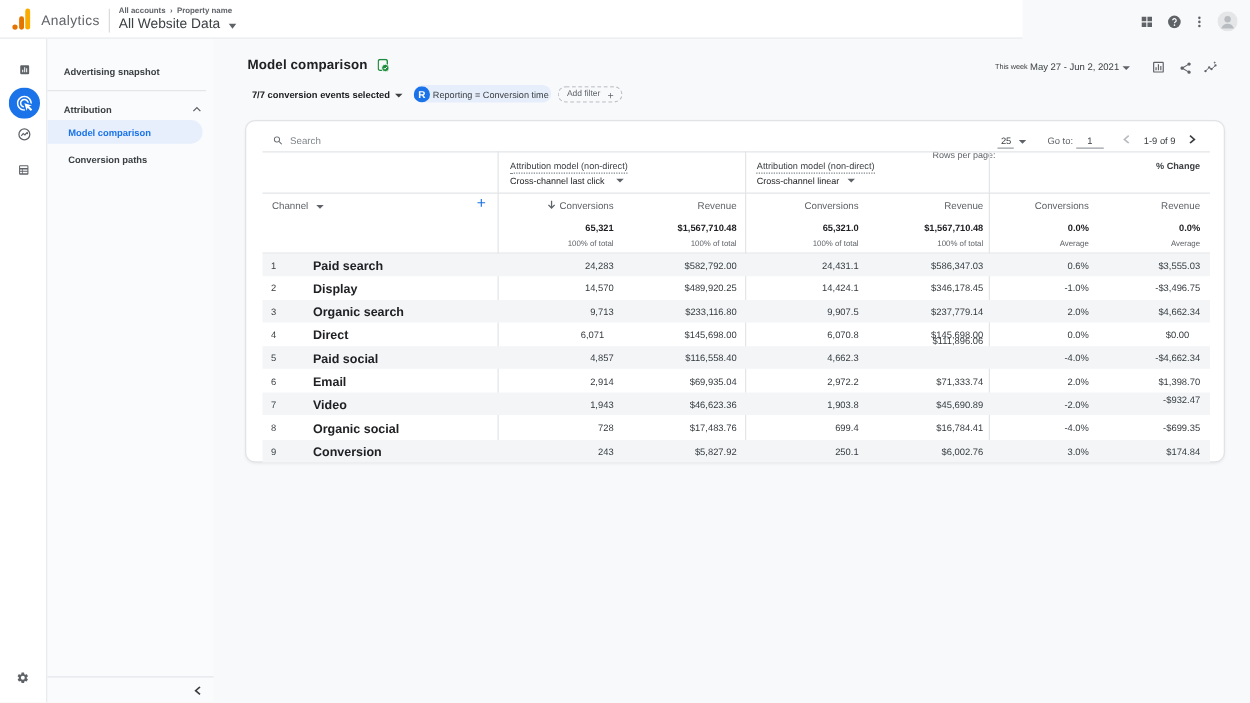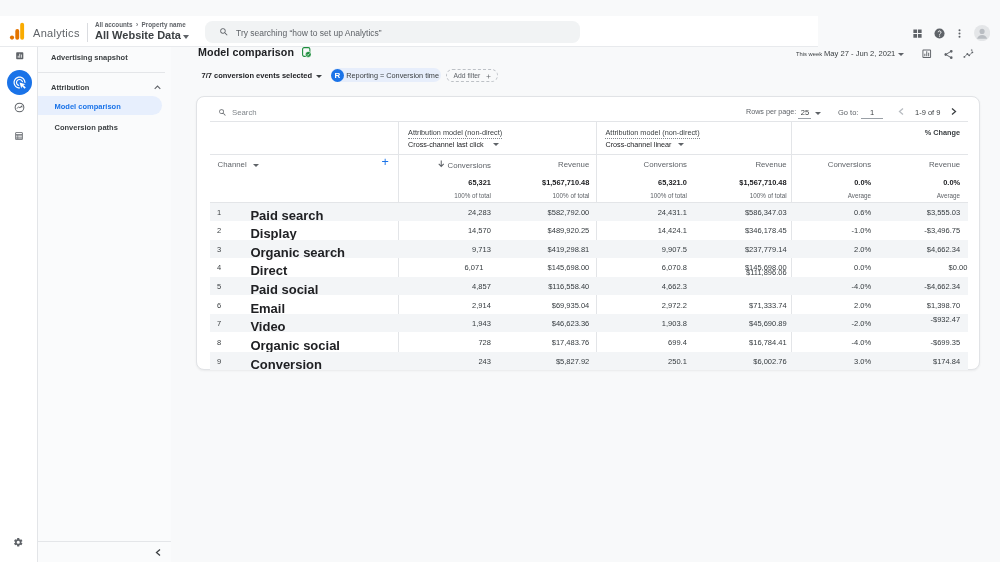--- a/index.html
+++ b/index.html
@@ -1,26 +1,26 @@
 <!DOCTYPE html>
 <html><head>
 <meta charset="utf-8">
 <style>
 * { margin:0; padding:0; box-sizing:border-box; }
 html,body { width:1000px; height:562px; overflow:hidden; }
 body { font-family:"Liberation Sans", sans-serif; background:#f8f9fa; position:relative; -webkit-font-smoothing:antialiased; }
 .abs { position:absolute; }
 
 
-#hdr { position:absolute; left:0; top:16px; width:818px; height:31px; background:#fff; border-bottom:1px solid #e8eaed; z-index:10; }
+#hdr { position:absolute; left:0; top:0; width:818px; height:31px; background:#fff; border-bottom:1px solid #e8eaed; z-index:10; }
 #hdr .ga-logo { position:absolute; left:9px; top:6px; width:16px; height:18px; }
 #hdr .an-txt { position:absolute; left:33px; top:11px; font-size:11px; color:#5f6368; letter-spacing:.3px; }
 #hdr .divider { position:absolute; left:87px; top:7px; width:1px; height:19px; background:#dadce0; }
 #hdr .crumb { position:absolute; left:95px; top:5px; font-size:6.3px; color:#5f6368; font-weight:bold; }
-#hdr .prop { position:absolute; left:95px; top:13px; font-size:11px; color:#3c4043;font-weight:bold; }
+#hdr .prop { position:absolute; left:95px; top:13px; font-size:11px; color:#3c4043; }
 #hdr .prop-arrow { position:absolute; left:182.5px; top:18.5px; width:0; height:0; border-left:3.5px solid transparent; border-right:3.5px solid transparent; border-top:4px solid #5f6368; }
 #hdr .search { position:absolute; left:205px; top:4.5px; width:375px; height:22.5px; background:#f1f3f4; border-radius:7.5px; }
 #hdr .search .ph { position:absolute; left:31px; top:7px; font-size:8.5px; color:#5f6368; }
 .hicon { position:absolute; }
 
 
 #rail { position:absolute; left:0; top:31px; width:38px; height:531px; background:#fff; border-right:1px solid #e3e5e8; }
 
 
 #drawer { position:absolute; left:38px; top:31px; width:133px; height:531px; background:#fafbfc; }
@@ -38,42 +38,36 @@
 
 #card { position:absolute; left:25.4px; top:65px; width:784px; height:274px; background:#fff; border:1px solid #e1e3e6; border-radius:8px; box-shadow:0 1px 2px rgba(60,64,67,.08); }
 .hsep { position:absolute; left:12.6px; width:758px; height:1px; background:#e3e5e8; }
 .vline { position:absolute; top:23.5px; width:1px; height:249.5px; background:#e3e5e8; }
 .cell { position:absolute; font-size:7.5px; color:#343a3e; text-align:right; }
 .chead { position:absolute; font-size:7.8px; color:#5f6368; text-align:right; top:63px; }
 .tv { position:absolute; font-weight:bold; color:#202124; font-size:7.4px; top:81px; text-align:right; }
 .ts { position:absolute; font-size:6.3px; color:#5f6368; top:95px; text-align:right; }
 .zebra { position:absolute; left:12.6px; width:758px; height:18.1px; background:#f3f5f7; }
 .rownum { position:absolute; left:19.5px; font-size:7.5px; color:#3c4043; }
-.rowname { position:absolute; left:53px; font-size:13px; color:#202124; font-weight:bold; }
+.rowname { position:absolute; left:53px; font-size:10px; color:#202124; font-weight:bold; }
 </style>
 </head>
 <body>
 
 <div id="hdr">
   <svg class="ga-logo" viewBox="0 0 16 18">
     <circle cx="3" cy="15.6" r="2.1" fill="#E37400"></circle>
     <rect x="6.3" y="7" width="3.9" height="10.7" rx="1.9" fill="#E37400"></rect>
     <rect x="11.2" y="0.8" width="3.9" height="16.9" rx="1.9" fill="#F9AB00"></rect>
   </svg>
   <span class="an-txt">Analytics</span>
   <div class="divider"></div>
   <div class="crumb">All accounts&nbsp; ›&nbsp; Property name</div>
   <div class="prop">All Website Data</div>
   <div class="prop-arrow"></div>
-  <div class="search">
-    <svg style="position:absolute;left:14px;top:6px" width="10" height="10" viewBox="0 0 24 24" fill="#5f6368">
-        <path d="M15.5 14h-.79l-.28-.27A6.47 6.47 0 0 0 16 9.5 6.5 6.5 0 1 0 9.5 16c1.61 0 3.09-.59 4.23-1.57l.27.28v.79l5 4.99L20.49 19l-4.99-5zm-6 0C7.01 14 5 11.99 5 9.5S7.01 5 9.5 5 14 7.01 14 9.5 11.99 14 9.5 14z"></path>
-      </svg>
-    <span class="ph">Try searching “how to set up Analytics”</span>
-  </div>
   <svg class="hicon" style="left:912px;top:11.5px" width="11" height="11" viewBox="0 0 24 24" fill="#5f6368">
       <path d="M3 3h8v8H3zM13 3h8v8h-8zM3 13h8v8H3zM13 13h8v8h-8z"></path>
     </svg>
   <svg class="hicon" style="left:934px;top:11.5px" width="11" height="11" viewBox="0 0 24 24">
       <circle cx="12" cy="12" r="11" fill="#5f6368"></circle>
       <path d="M9 9.2a3.1 3.1 0 1 1 4.6 3c-1 .6-1.4 1.2-1.4 2.3" fill="none" stroke="#fff" stroke-width="2.1"></path>
       <circle cx="12.2" cy="17.7" r="1.4" fill="#fff"></circle>
     </svg>
   <svg class="hicon" style="left:954px;top:11.5px" width="11" height="11" viewBox="0 0 24 24" fill="#5f6368">
       <circle cx="12" cy="5" r="2.2"></circle>
@@ -169,21 +163,21 @@
     <svg style="position:absolute; right:5px; top:3px;" width="7" height="7" viewBox="0 0 24 24" fill="#5f6368">
         <path d="M11 5h2v6h6v2h-6v6h-2v-6H5v-2h6z"></path>
       </svg>
   </div>
 
   <div id="card">
     <svg class="abs" style="left:20.5px; top:10.5px" width="9" height="9" viewBox="0 0 24 24" fill="#5f6368">
         <path d="M15.5 14h-.79l-.28-.27A6.47 6.47 0 0 0 16 9.5 6.5 6.5 0 1 0 9.5 16c1.61 0 3.09-.59 4.23-1.57l.27.28v.79l5 4.99L20.49 19l-4.99-5zm-6 0C7.01 14 5 11.99 5 9.5S7.01 5 9.5 5 14 7.01 14 9.5 11.99 14 9.5 14z"></path>
       </svg>
     <span class="abs" style="left:34.6px; top:10.8px; font-size:7.8px; color:#80868b;">Search</span>
-    <span class="abs" style="left:548.6px; top:10px; font-size:7.2px; color:#5f6368;">Rows per page:</span>
+    <span class="abs" style="left:548.6px; top:22px; font-size:7.2px; color:#5f6368;">Rows per page:</span>
     <span class="abs" style="left:601px; top:11px; width:13px; font-size:7.5px; color:#3c4043; border-bottom:1px solid #9aa0a6; text-align:center; padding-bottom:1px;">25</span>
     <div class="abs arrowdn" style="left:617.5px; top:14.5px;"></div>
     <span class="abs" style="left:640.6px; top:11px; font-size:7.5px; color:#5f6368;">Go to:</span>
     <span class="abs" style="left:663.6px; top:11px; width:22px; font-size:7.5px; color:#3c4043; border-bottom:1px solid #9aa0a6; text-align:center; padding-bottom:1px;">1</span>
     <svg class="abs" style="left:700.5px; top:11px" width="6" height="7" viewBox="0 0 6 7" fill="none" stroke="#b8bcc1" stroke-width="1.3">
         <path d="M5 0.5L1.5 3.5L5 6.5"></path>
       </svg>
     <span class="abs" style="left:717.6px; top:11px; font-size:7.5px; color:#3c4043;">1-9 of 9</span>
     <svg class="abs" style="left:753.5px; top:11px" width="6" height="7" viewBox="0 0 6 7" fill="none" stroke="#3c4043" stroke-width="1.3">
         <path d="M1 0.5L4.5 3.5L1 6.5"></path>
@@ -239,33 +233,33 @@
     <span class="cell" style="right:488.5px; top:129.15px">14,570</span>
     <span class="cell" style="right:390.1px; top:129.15px">$489,920.25</span>
     <span class="cell" style="right:292.5px; top:129.15px">14,424.1</span>
     <span class="cell" style="right:192.8px; top:129.15px">$346,178.45</span>
     <span class="cell" style="right:108.3px; top:129.15px">-1.0%</span>
     <span class="cell" style="right:19.3px; top:129.15px">-$3,496.75</span>
     <div class="zebra" style="top:142.8px"></div>
     <span class="rownum" style="top:147.8px">3</span>
     <span class="rowname" style="top:147.8px">Organic search</span>
     <span class="cell" style="right:488.5px; top:147.8px">9,713</span>
-    <span class="cell" style="right:390.1px; top:147.8px">$419,298.81</span>
+    <span class="cell" style="right:390.1px; top:147.8px">$233,116.80</span>
     <span class="cell" style="right:292.5px; top:147.8px">9,907.5</span>
     <span class="cell" style="right:192.8px; top:147.8px">$237,779.14</span>
     <span class="cell" style="right:108.3px; top:147.8px">2.0%</span>
     <span class="cell" style="right:19.3px; top:147.8px">$4,662.34</span>
     <span class="rownum" style="top:166.45px">4</span>
     <span class="rowname" style="top:166.45px">Direct</span>
     <span class="cell" style="right:496px; top:166.45px">6,071</span>
     <span class="cell" style="right:390.1px; top:166.45px">$145,698.00</span>
     <span class="cell" style="right:292.5px; top:166.45px">6,070.8</span>
     <span class="cell" style="right:192.8px; top:166.45px">$145,698.00</span>
     <span class="cell" style="right:108.3px; top:166.45px">0.0%</span>
-    <span class="cell" style="right:12px; top:166.45px">$0.00</span>
+    <span class="cell" style="right:28px; top:166.45px">$0.00</span>
     <div class="zebra" style="top:180.1px"></div>
     <span class="rownum" style="top:185.1px">5</span>
     <span class="rowname" style="top:185.1px">Paid social</span>
     <span class="cell" style="right:488.5px; top:185.1px">4,857</span>
     <span class="cell" style="right:390.1px; top:185.1px">$116,558.40</span>
     <span class="cell" style="right:292.5px; top:185.1px">4,662.3</span>
     <span class="cell" style="right:192.8px; top:171px">$111,896.06</span>
     <span class="cell" style="right:108.3px; top:185.1px">-4.0%</span>
     <span class="cell" style="right:19.3px; top:185.1px">-$4,662.34</span>
     <span class="rownum" style="top:203.75px">6</span>

